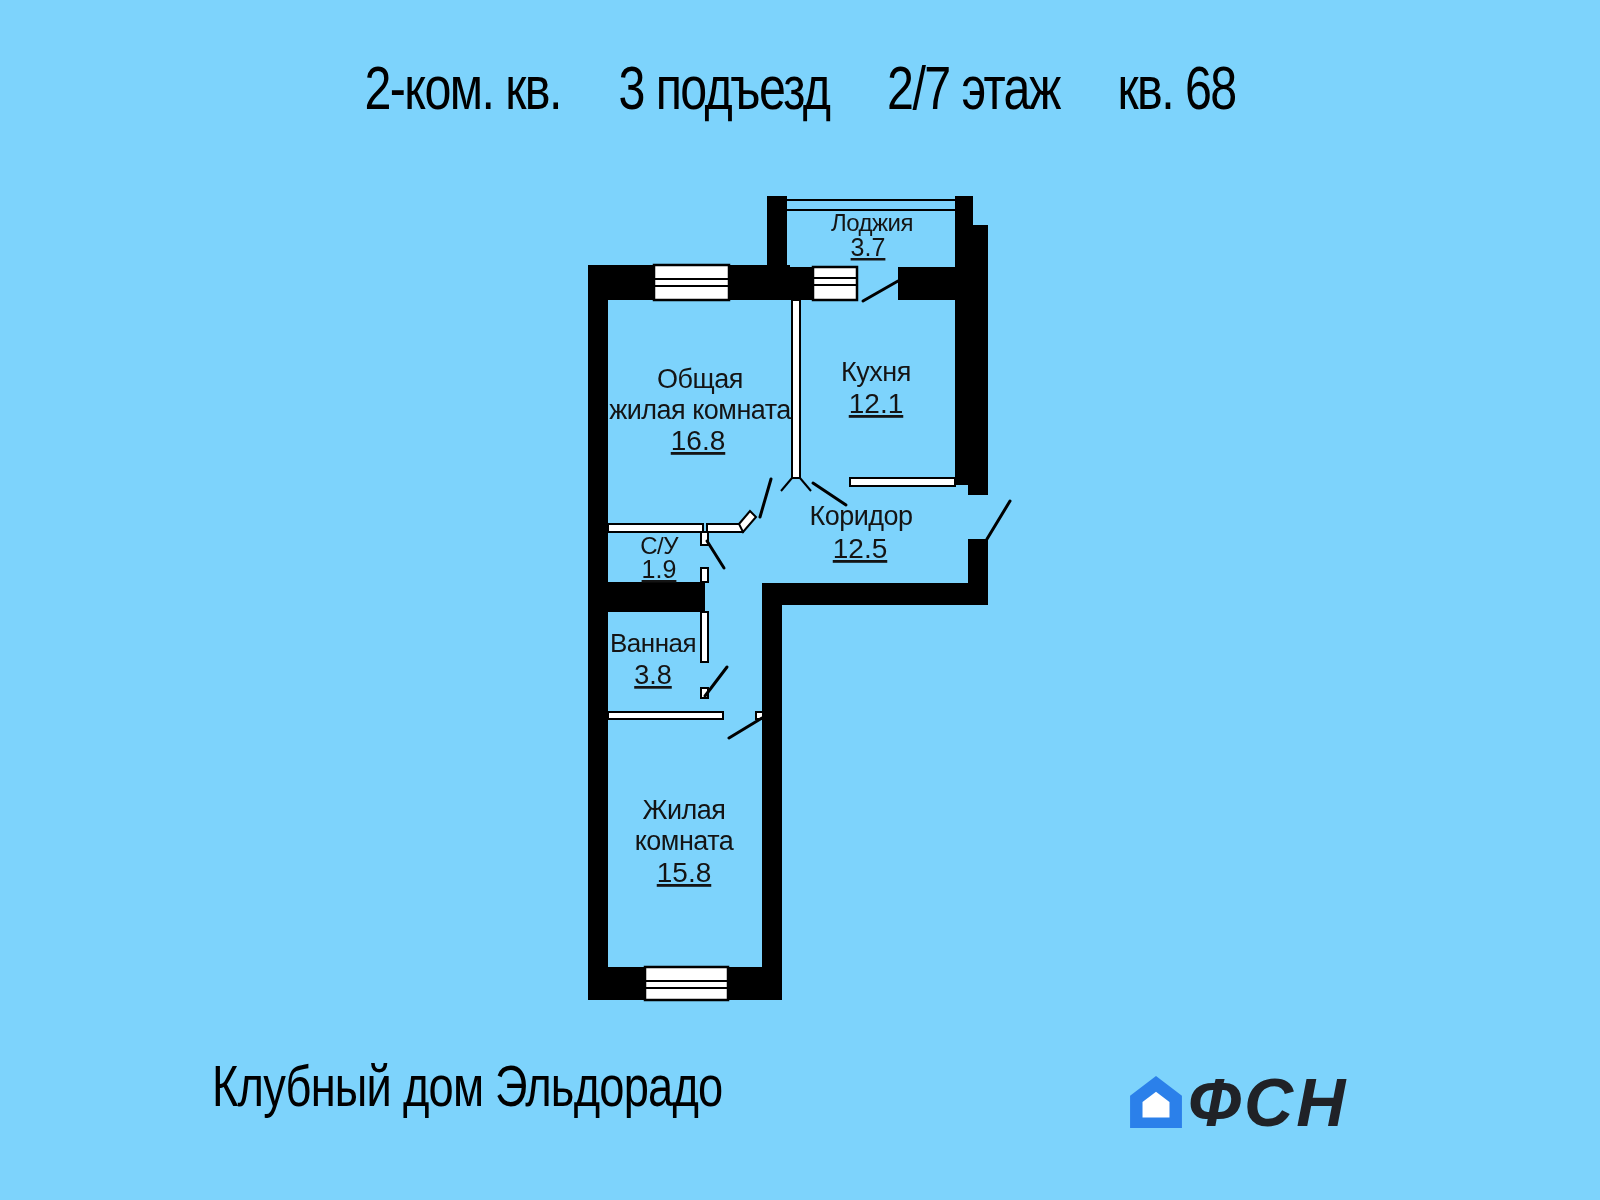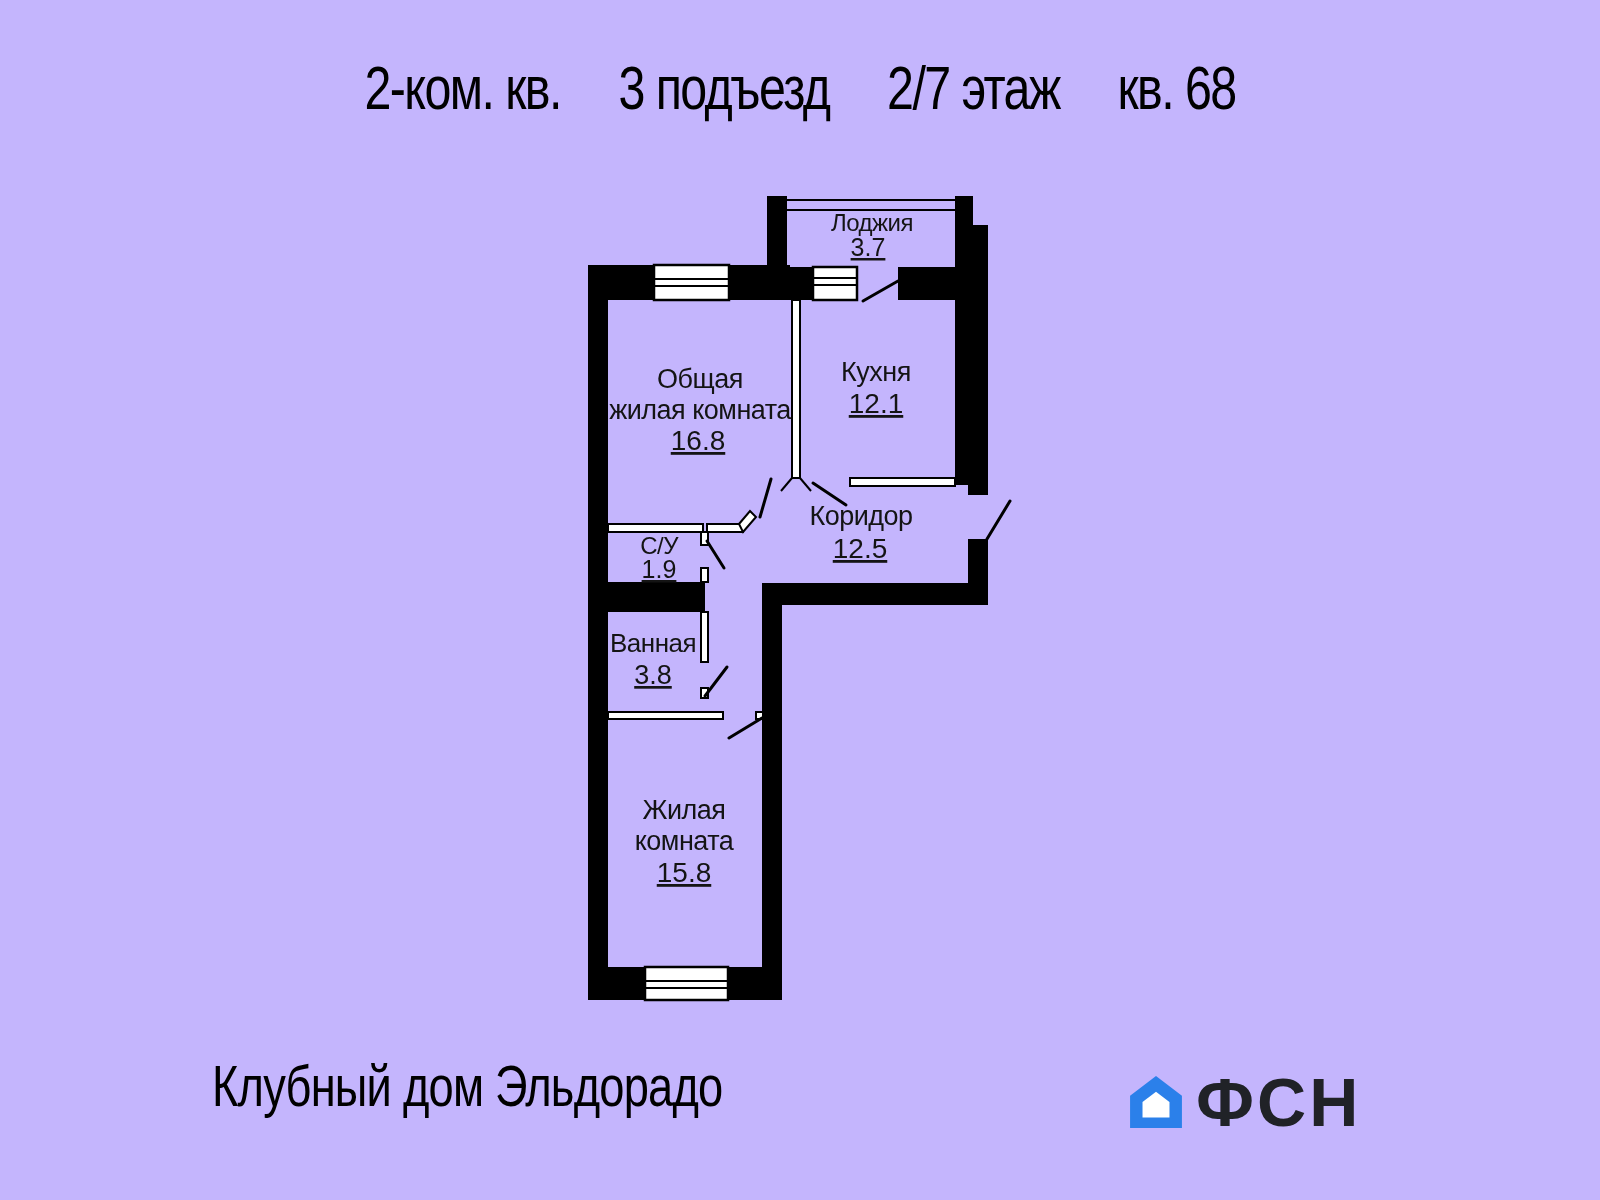--- a/index.html
+++ b/index.html
@@ -1,16 +1,16 @@
 <!DOCTYPE html>
 <html><head>
 <meta charset="utf-8">
 <style>
   html,body{margin:0;padding:0;background:#fff;}
-  .page{position:relative;width:1600px;height:1200px;background:#c4b5fd;overflow:hidden;
+  .page{position:relative;width:1600px;height:1200px;background:#7dd3fc;overflow:hidden;
         font-family:"Liberation Sans", sans-serif;color:#000;}
   
   .title-row{position:absolute;top:52px;left:0;width:1600px;display:flex;justify-content:center;
              gap:74px;font-size:62px;font-weight:400;letter-spacing:-2px;color:#000;
              transform:scaleX(0.78);transform-origin:50% 50%;white-space:nowrap;}
   
   .plan-svg{position:absolute;left:0;top:0;width:1600px;height:1200px;}
   .wall{fill:#000;stroke:none;}
   .thin{fill:#fff;stroke:#000;stroke-width:2;}
   .window{fill:#fff;stroke:#000;stroke-width:2.5;}
@@ -18,21 +18,21 @@
   .door{stroke:#000;stroke-width:3;fill:none;stroke-linecap:round;}
   .plan-label{font-size:27px;fill:#141414;letter-spacing:-0.5px;text-anchor:middle;}
   .plan-label.small{font-size:24px;}
   .plan-label.mid{font-size:26px;}
   .plan-area{font-size:28px;fill:#141414;text-anchor:middle;text-decoration:underline;}
   .plan-area.small{font-size:25px;}
   .plan-area.mid{font-size:27px;}
   
   .brand{position:absolute;left:212px;top:1052px;font-size:58px;letter-spacing:-1px;color:#000;
          transform:scaleX(0.78);transform-origin:0 50%;white-space:nowrap;}
-  .logo{position:absolute;left:1128px;top:1068px;display:flex;align-items:center;gap:12px;}
+  .logo{position:absolute;left:1128px;top:1068px;display:flex;align-items:center;gap:4px;font-style:italic;}
   .logo-text{font-size:68px;font-weight:bold;letter-spacing:3px;color:#202227;line-height:1;}
 </style>
 </head>
 <body>
 
 <div class="page">
 
   <div class="title-row">
     <span>2-ком. кв.</span>
     <span>3 подъезд</span>

